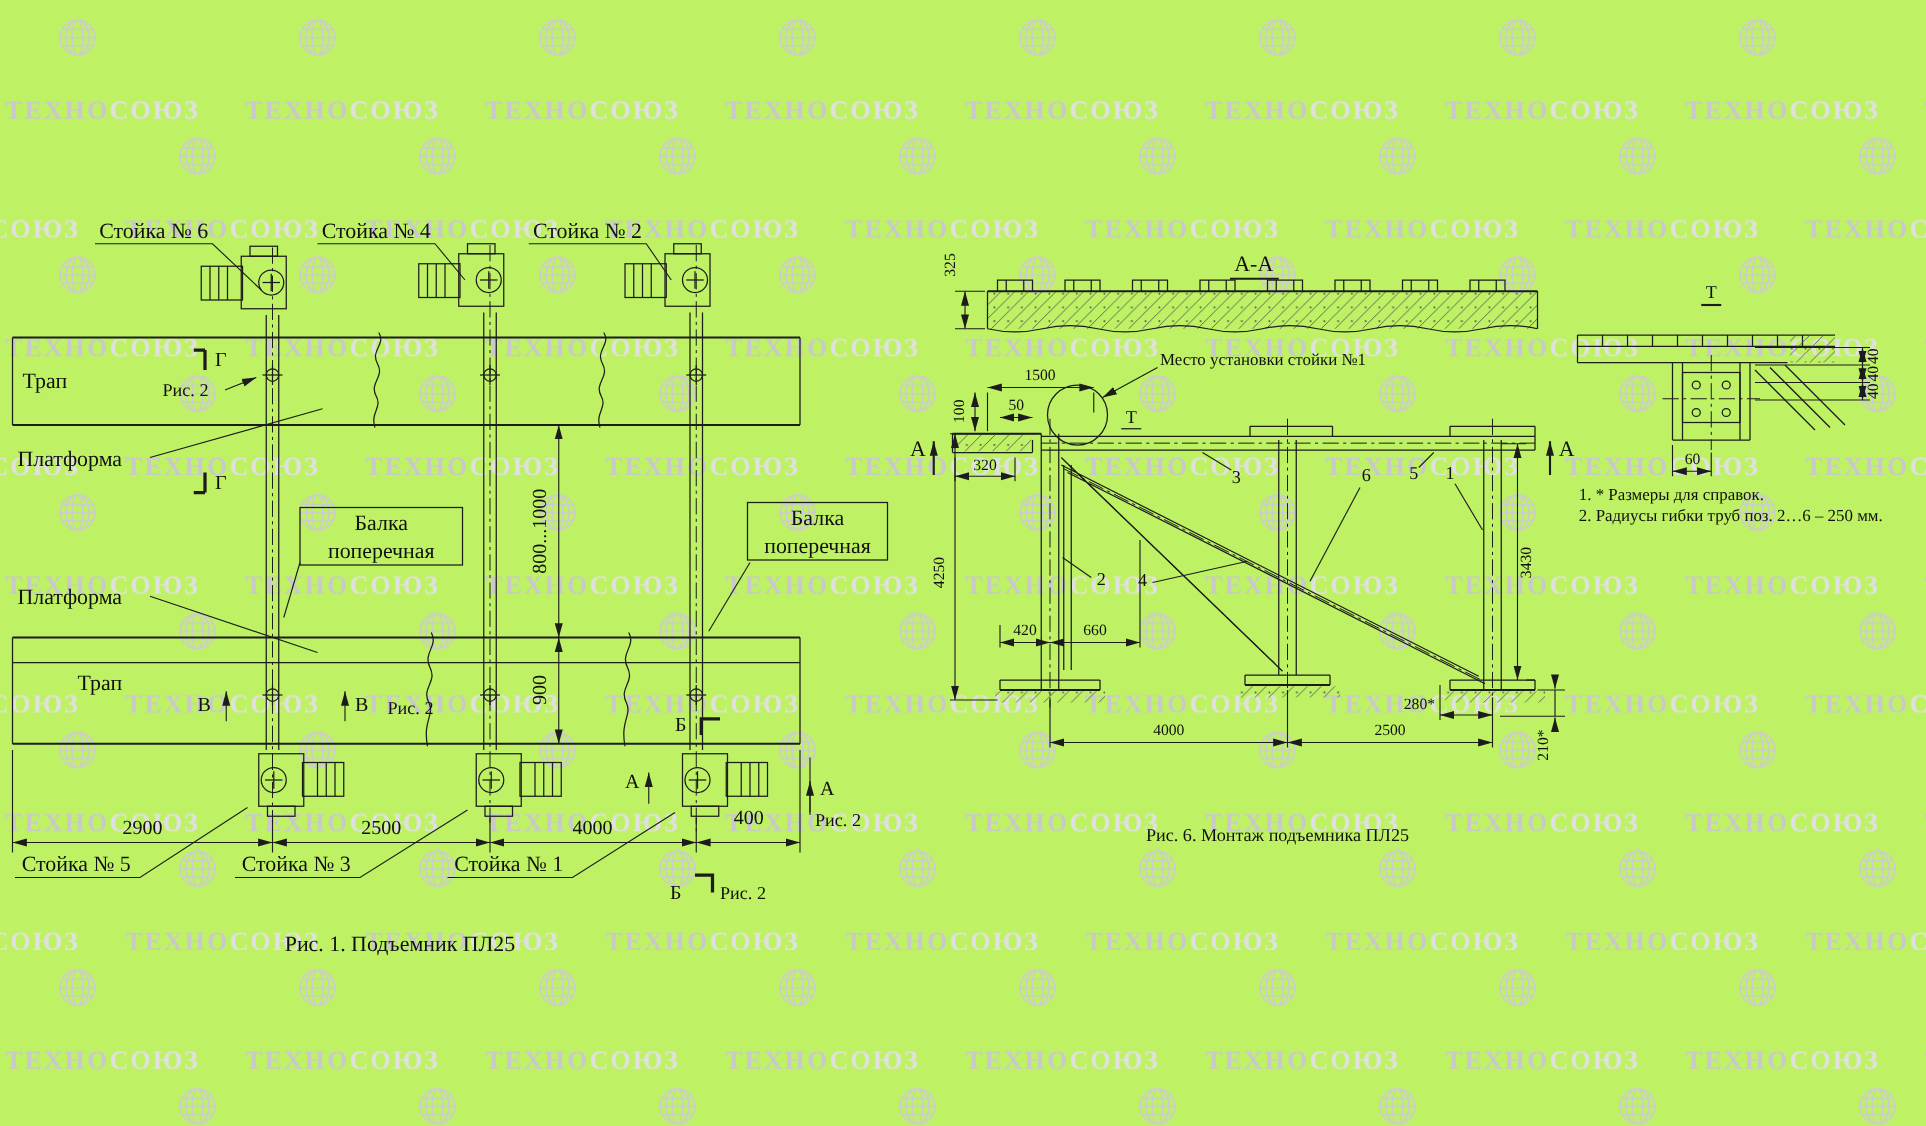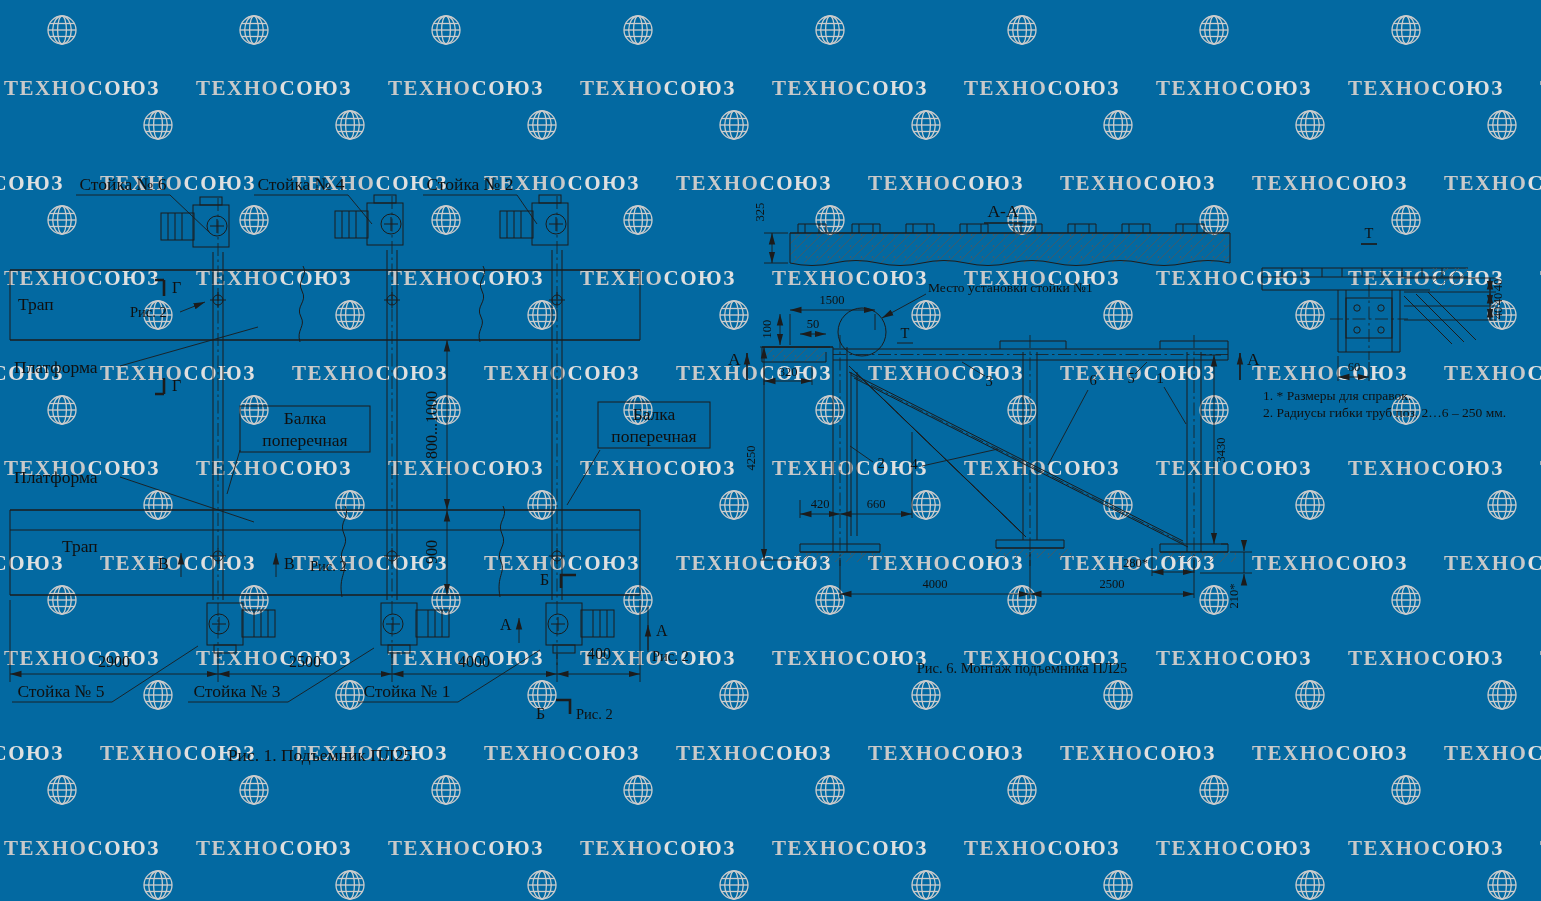--- a/index.html
+++ b/index.html
@@ -1,16 +1,16 @@
 <!DOCTYPE html>
 <html><head>
 <meta charset="utf-8">
 <style>
   html,body{margin:0;padding:0;background:#ffffff}
-  .page{position:relative;width:1541px;height:901px;background:#0369a1;overflow:hidden}
+  .page{position:relative;width:1541px;height:901px;background:#bef264;overflow:hidden}
   .page > svg{position:absolute;left:0;top:0}
   .s1{stroke:#1c1c1c;stroke-width:1;fill:none}
   .s2{stroke:#1c1c1c;stroke-width:1.7;fill:none}
   .s3{stroke:#1c1c1c;stroke-width:2.6;fill:none}
   .dd{stroke:#1c1c1c;stroke-width:.8;fill:none;stroke-dasharray:13 3.5 2.5 3.5}
   .dim{stroke:#1c1c1c;stroke-width:.9;fill:none}
   .ldr{stroke:#1c1c1c;stroke-width:.9;fill:none}
   text{fill:#101010;font-family:"Liberation Serif",serif}
   .t17{font-size:17.5px}
   .t16{font-size:16px}

